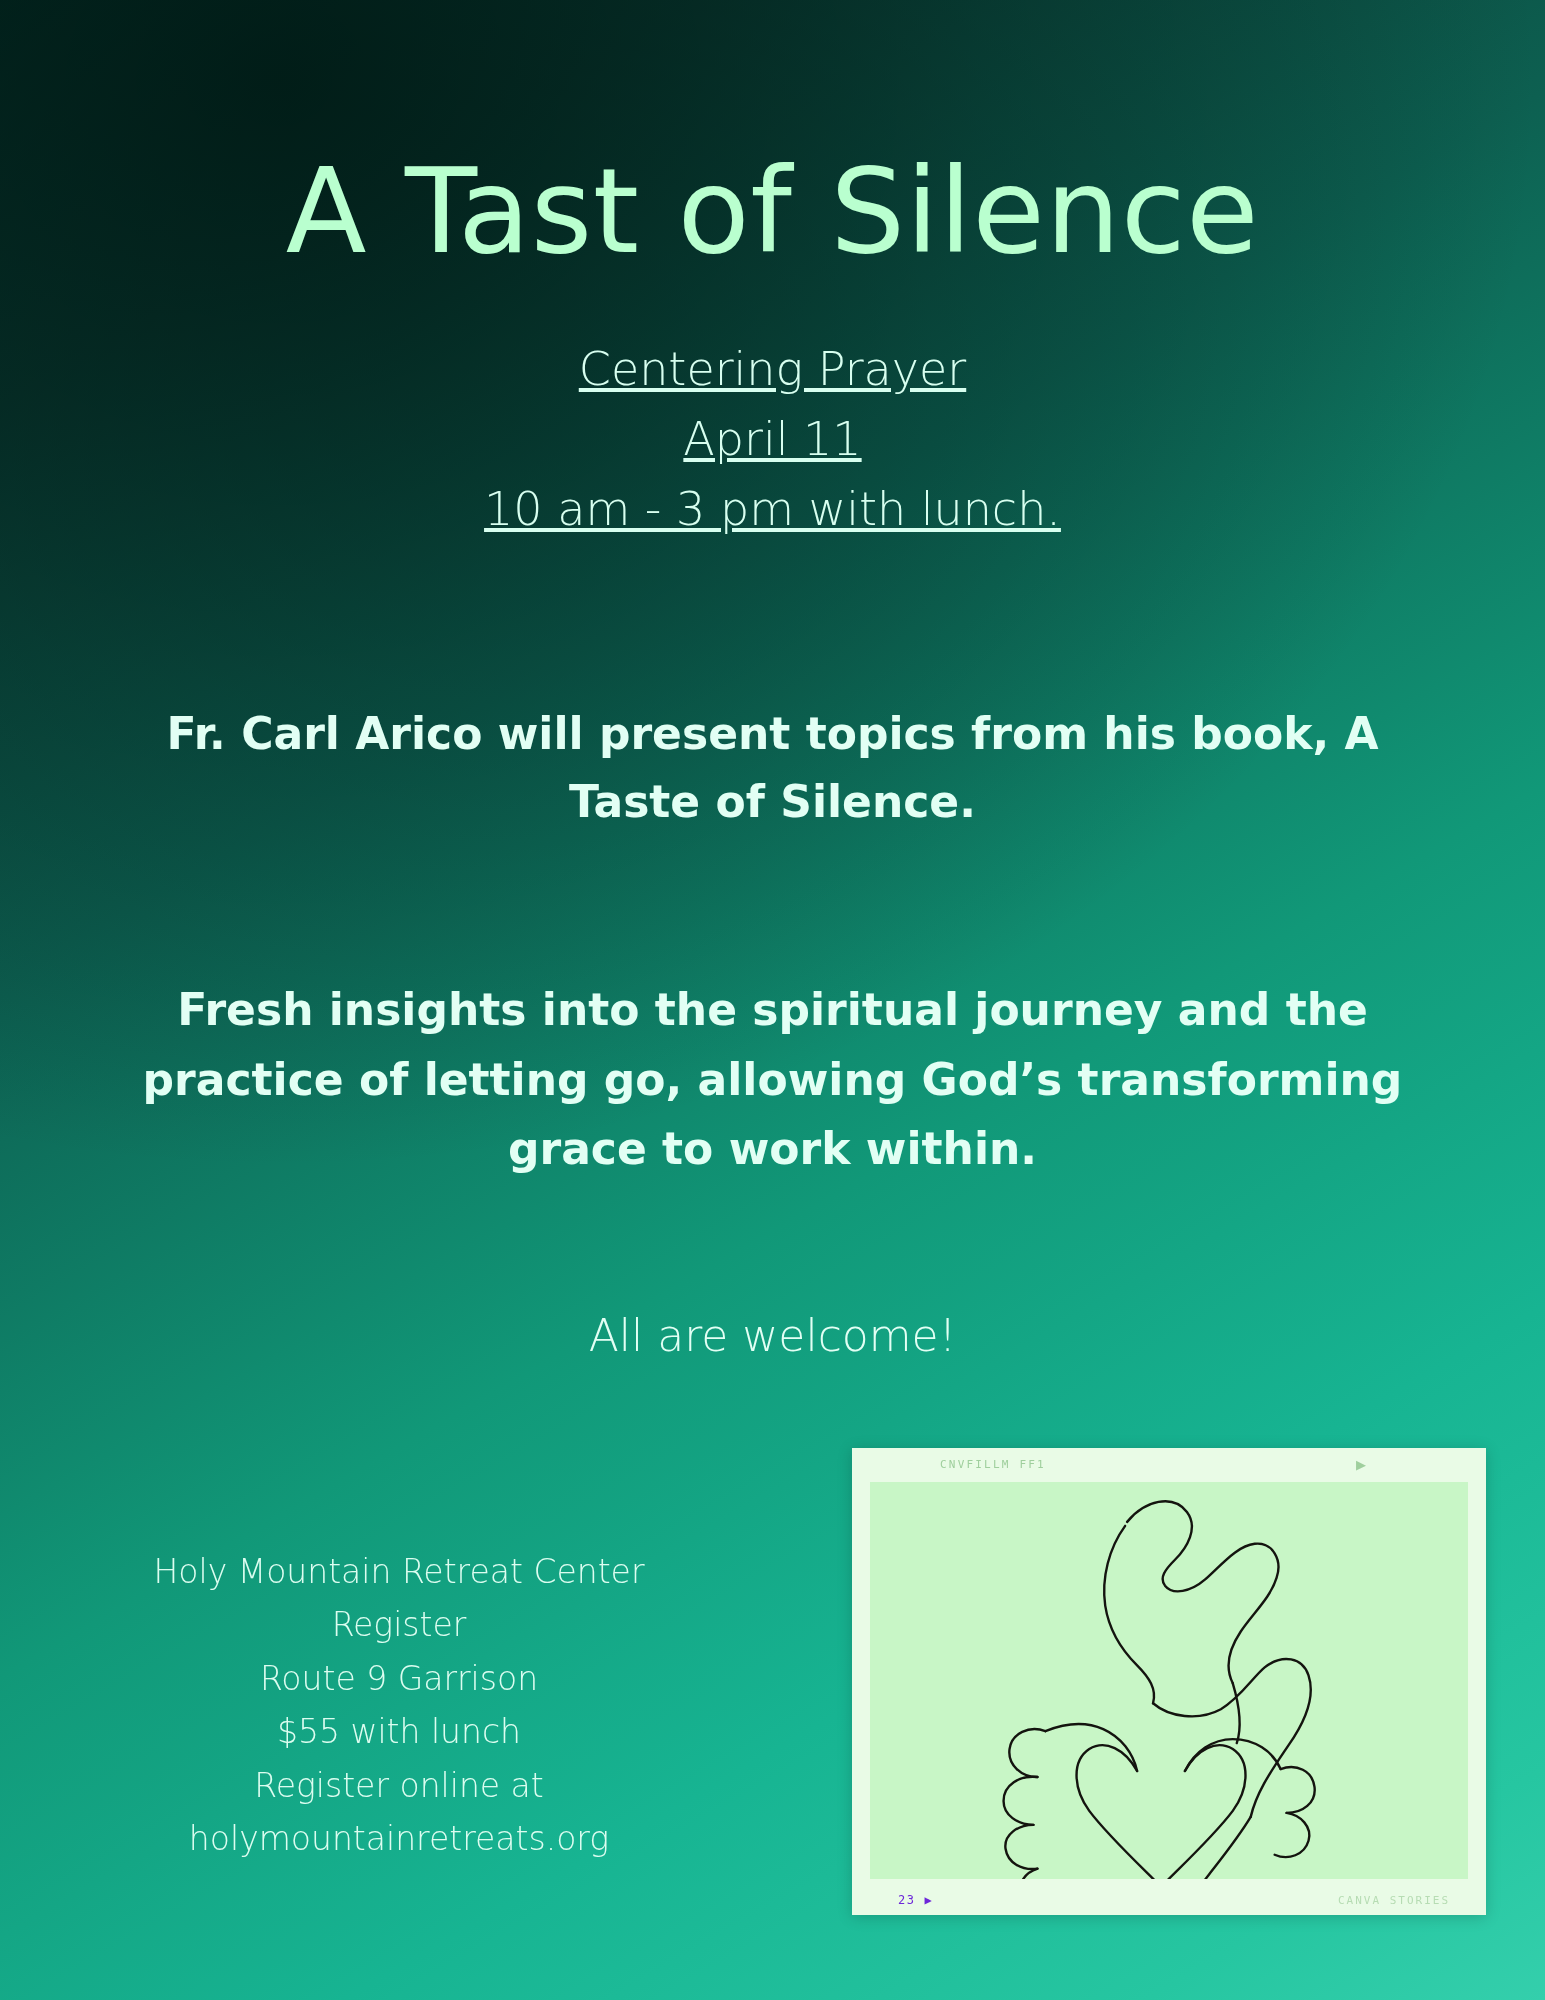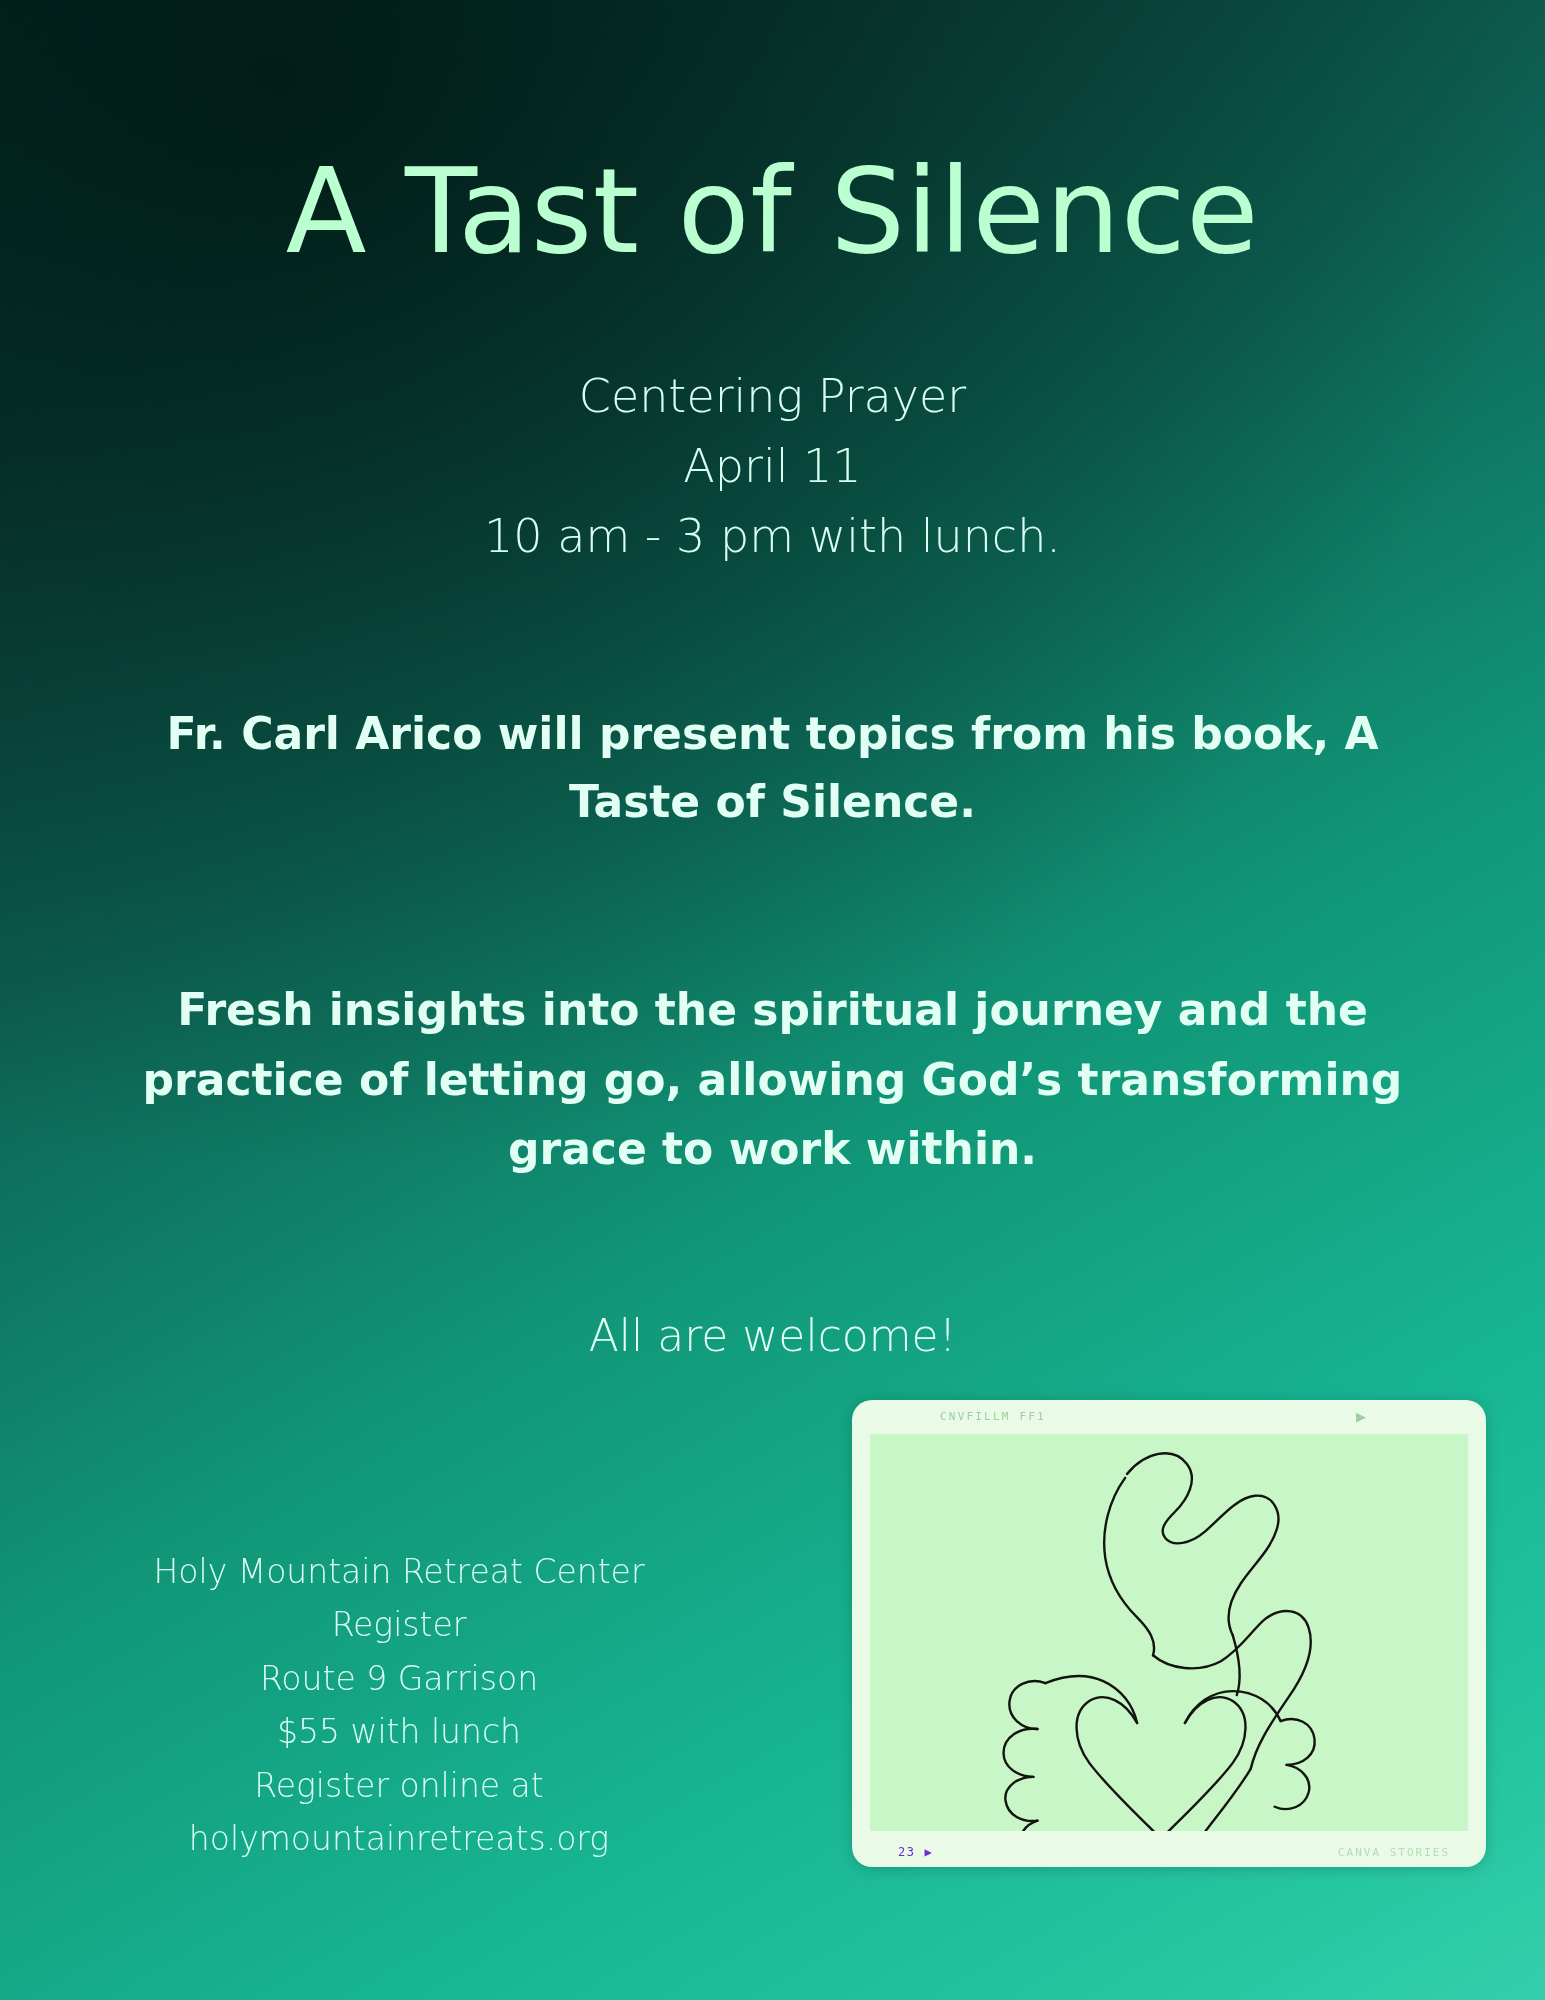--- a/index.html
+++ b/index.html
@@ -43,28 +43,29 @@
     font-family: "DejaVu Sans", sans-serif;
     font-weight: 400;
     font-size: 118px;
     line-height: 1.05;
     letter-spacing: 0.5px;
     color: #b9ffcf;
   }
 
   .subblock {
     position: absolute;
-    top: 362px;
+    top: 335px;
     left: 0;
     width: 100%;
     text-align: center;
     color: #d8fff0;
     font-size: 46px;
     line-height: 1.52;
     font-weight: 300;
+    text-decoration: underline;
   }
   .subblock div { margin: 0; }
 
   .para {
     position: absolute;
     left: 130px;
     width: 1285px;
     text-align: center;
     color: #e2fff4;
     font-weight: 700;
@@ -99,26 +100,25 @@
     color: #dcfdf0;
     font-size: 33px;
     line-height: 1.62;
     font-weight: 300;
   }
 
   
   .photo-card {
     position: absolute;
     left: 852px;
-    top: 1400px;
+    top: 1448px;
     width: 634px;
     height: 467px;
     background: #e9fbe6;
     box-shadow: 0 2px 14px rgba(0,0,0,0.18);
-    border-radius: 20px;
   }
   .photo-inner {
     position: absolute;
     left: 18px;
     top: 34px;
     right: 18px;
     bottom: 36px;
     background: #c8f6c6;
     overflow: hidden;
   }

